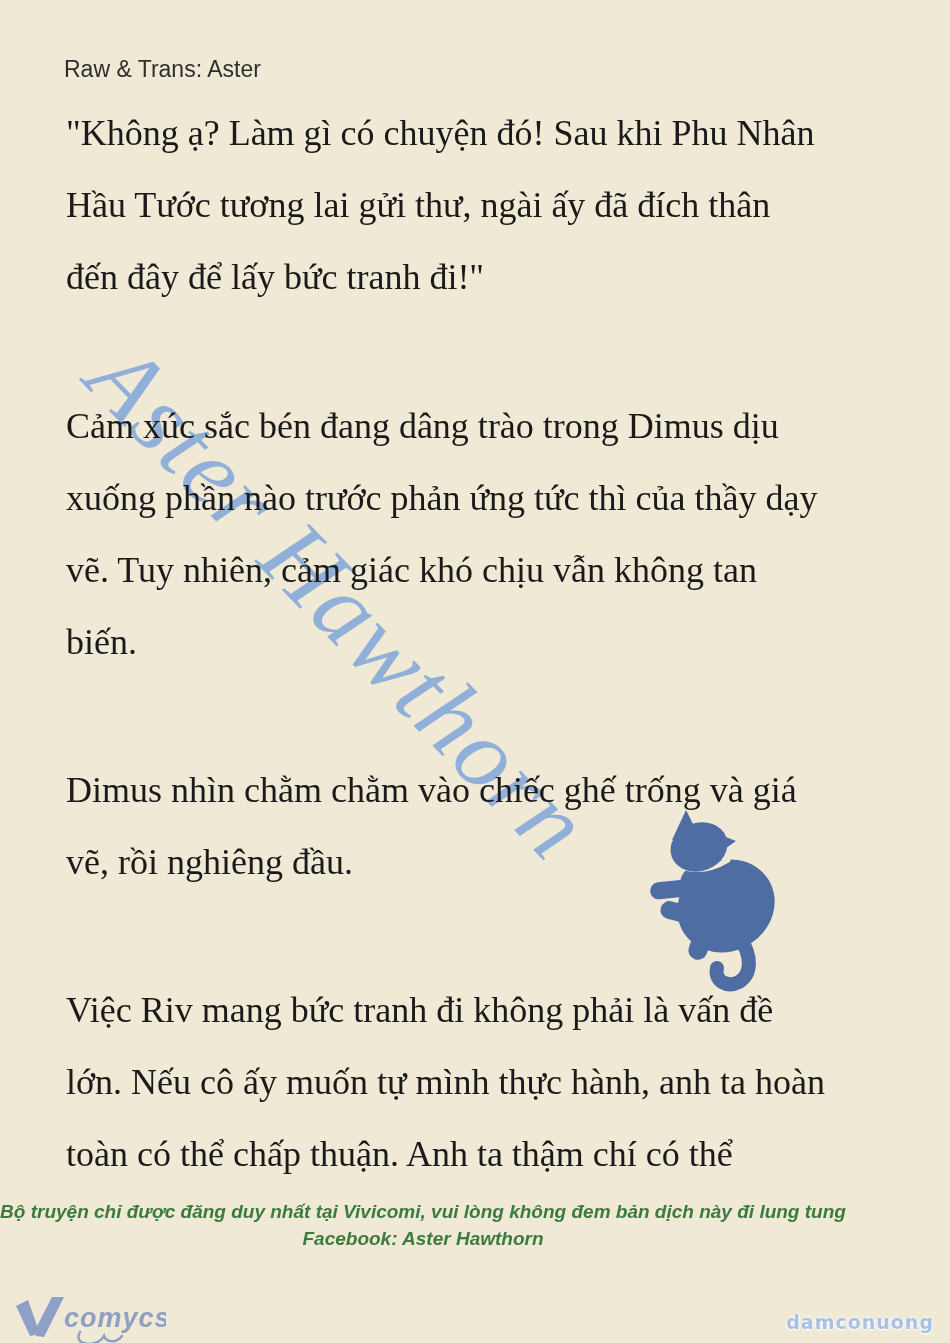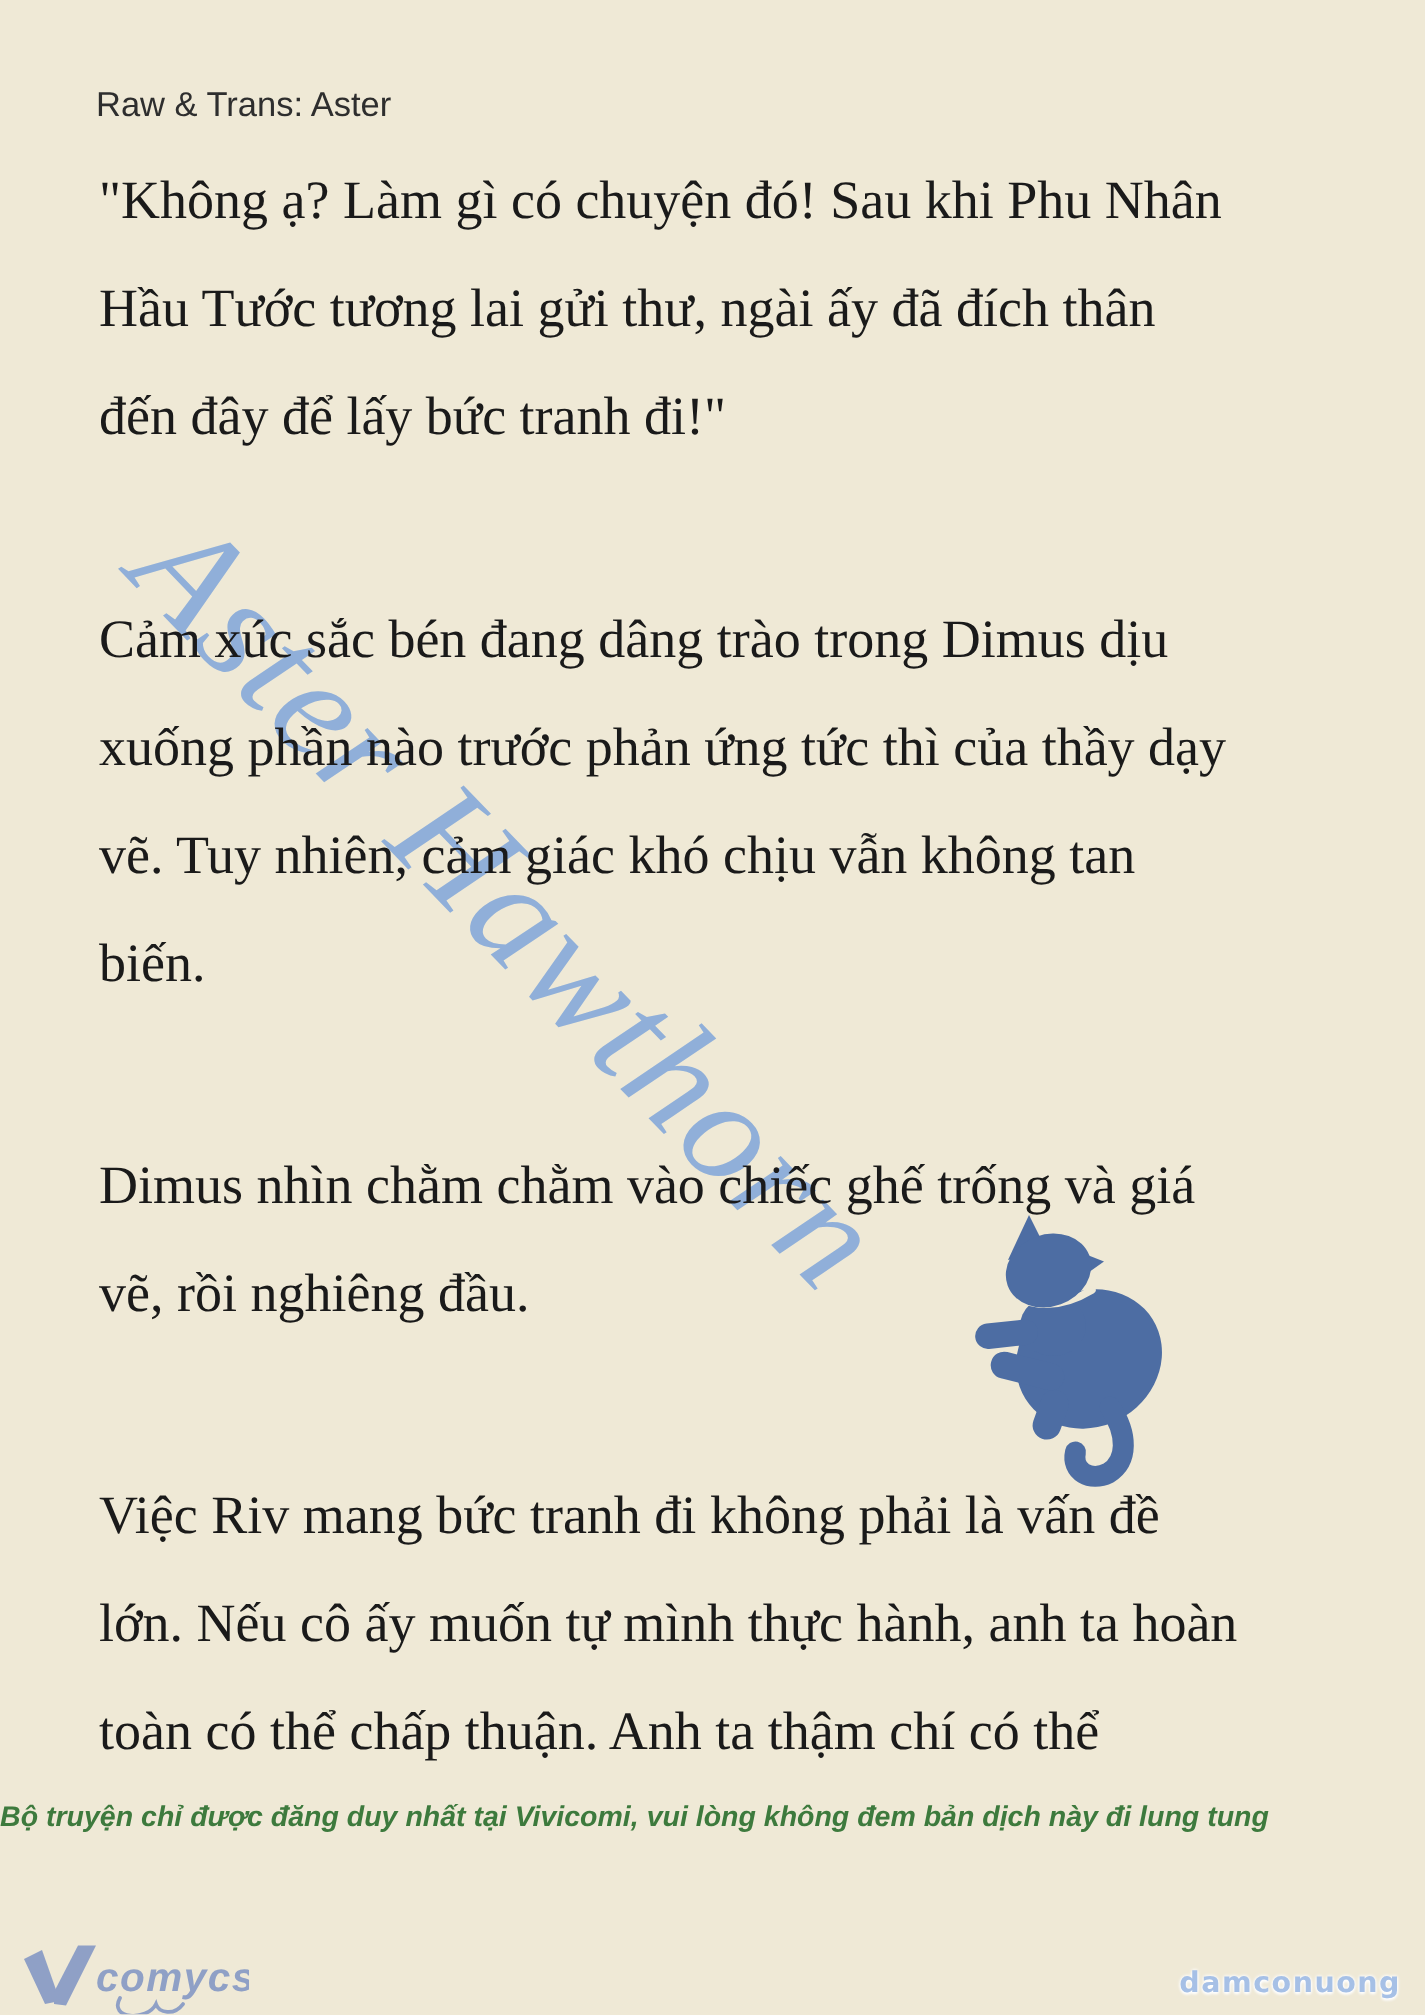--- a/index.html
+++ b/index.html
@@ -128,20 +128,21 @@
     <g fill="#4d6da3">
 
       <polygon points="40,6 52,30 26,36"></polygon>
       <polygon points="90,37 62,26 66,54"></polygon>
       <ellipse cx="53" cy="43" rx="29" ry="24" transform="rotate(-20 53 43)"></ellipse>
     </g>
   </svg>
 
   <div class="footer">
     <div class="line">Bộ truyện chỉ được đăng duy nhất tại Vivicomi, vui lòng không đem bản dịch này đi lung tung</div>
+    <div class="line">Facebook: Aster Hawthorn</div>
   </div>
 
   <svg class="logo" width="152" height="50" viewBox="0 0 152 50">
     <g fill="#8fa0c6">
       <polygon points="2,12 14,6 26,40 16,42"></polygon>
       <polygon points="22,34 38,3 50,3 30,43 22,42"></polygon>
     </g>
     <text x="50" y="33" font-family="Liberation Sans, sans-serif" font-style="italic" font-weight="bold" font-size="27" letter-spacing="1" fill="#8fa0c6">comycs</text>
     <path d="M66,38 C58,52 84,54 90,42 C92,48 102,50 108,42" stroke="#8fa0c6" stroke-width="2.5" fill="none" stroke-linecap="round"></path>
   </svg>

